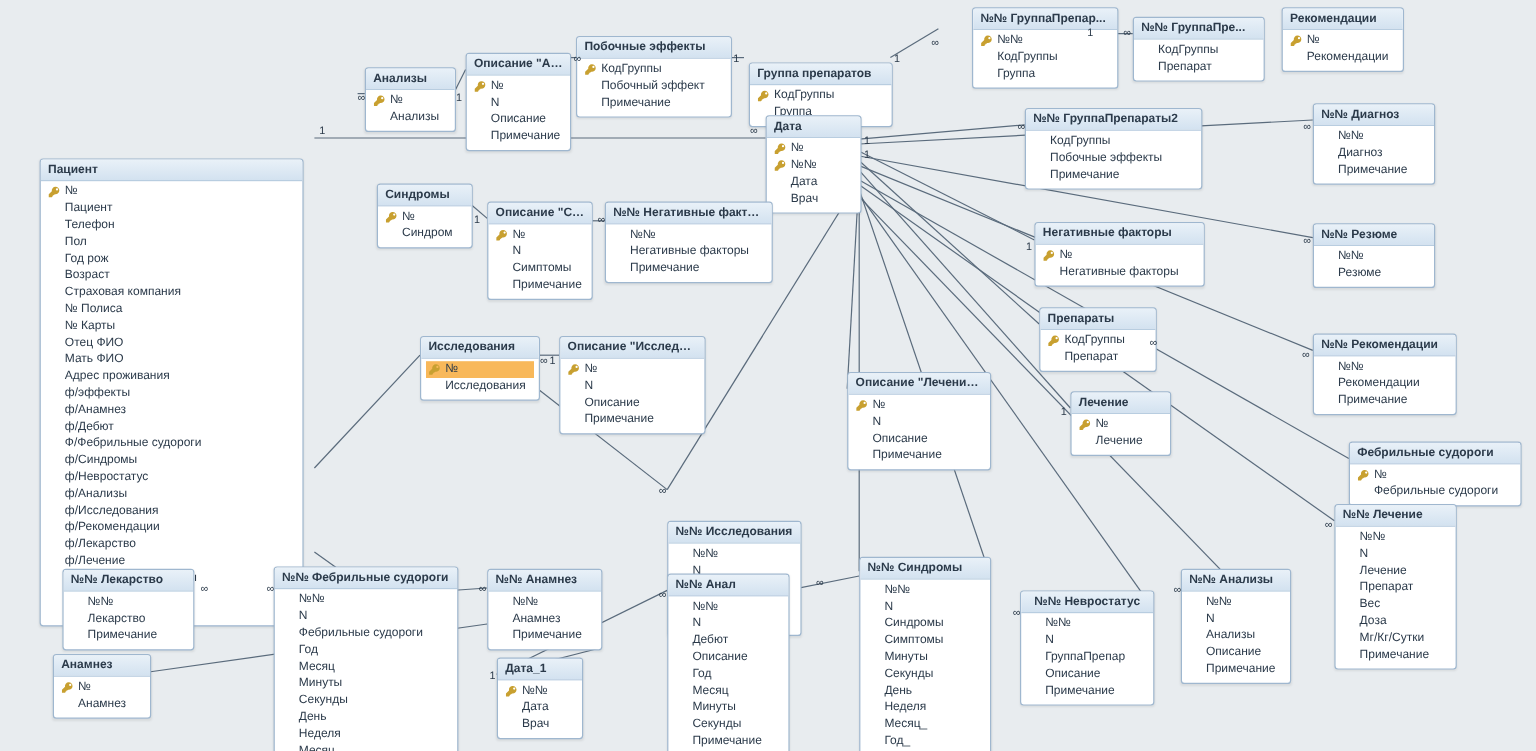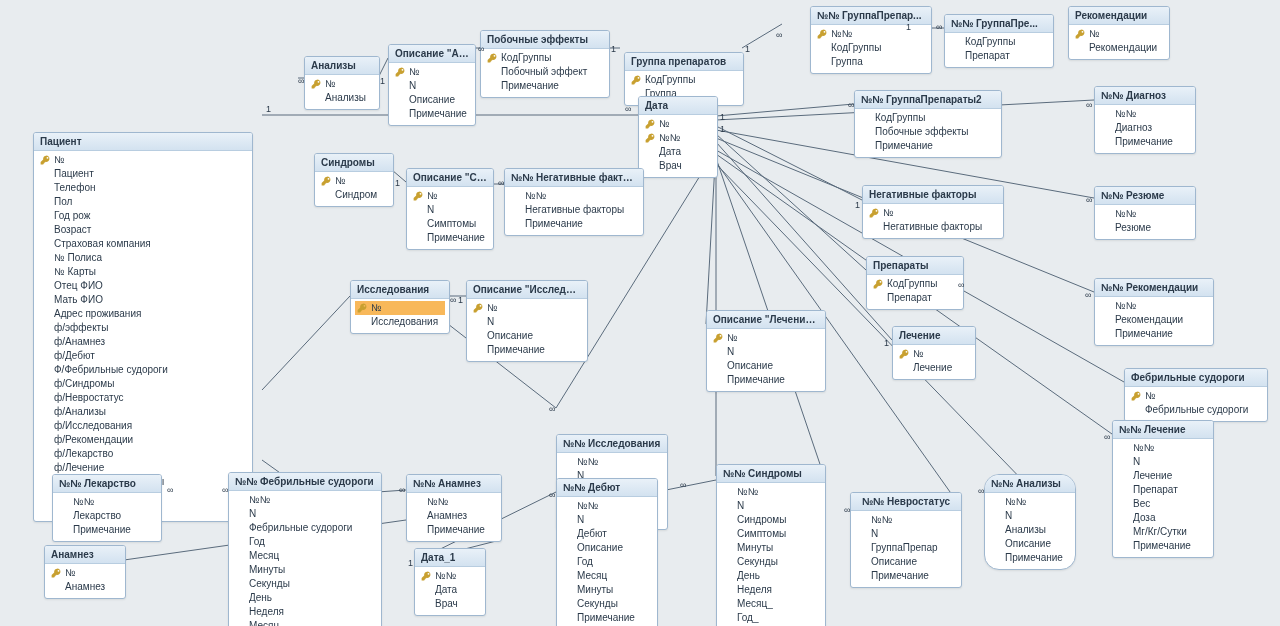--- a/index.html
+++ b/index.html
@@ -762,21 +762,21 @@
             <span class="spacer"></span>
             <span>Дата</span>
           </div>
           <div class="fld">
             <span class="spacer"></span>
             <span>Врач</span>
           </div>
         </div>
       </div>
       <div class="tbl" style="left: 556px; top: 478px; width: 100px;">
-        <div class="tbl-hdr">№№ Дебют</div>
+        <div class="tbl-hdr">№№ Анал</div>
         <div class="tbl-body">
           <div class="fld">
             <span class="spacer"></span>
             <span>№№</span>
           </div>
           <div class="fld">
             <span class="spacer"></span>
             <span>N</span>
           </div>
           <div class="fld">
@@ -875,21 +875,21 @@
           <div class="fld">
             <span class="spacer"></span>
             <span>Описание</span>
           </div>
           <div class="fld">
             <span class="spacer"></span>
             <span>Примечание</span>
           </div>
         </div>
       </div>
-      <div class="tbl" style="left: 984px; top: 474px; width: 90px; border-radius: 15px;">
+      <div class="tbl" style="left: 984px; top: 474px; width: 90px;">
         <div class="tbl-hdr">№№ Анализы</div>
         <div class="tbl-body">
           <div class="fld">
             <span class="spacer"></span>
             <span>№№</span>
           </div>
           <div class="fld">
             <span class="spacer"></span>
             <span>N</span>
           </div>

